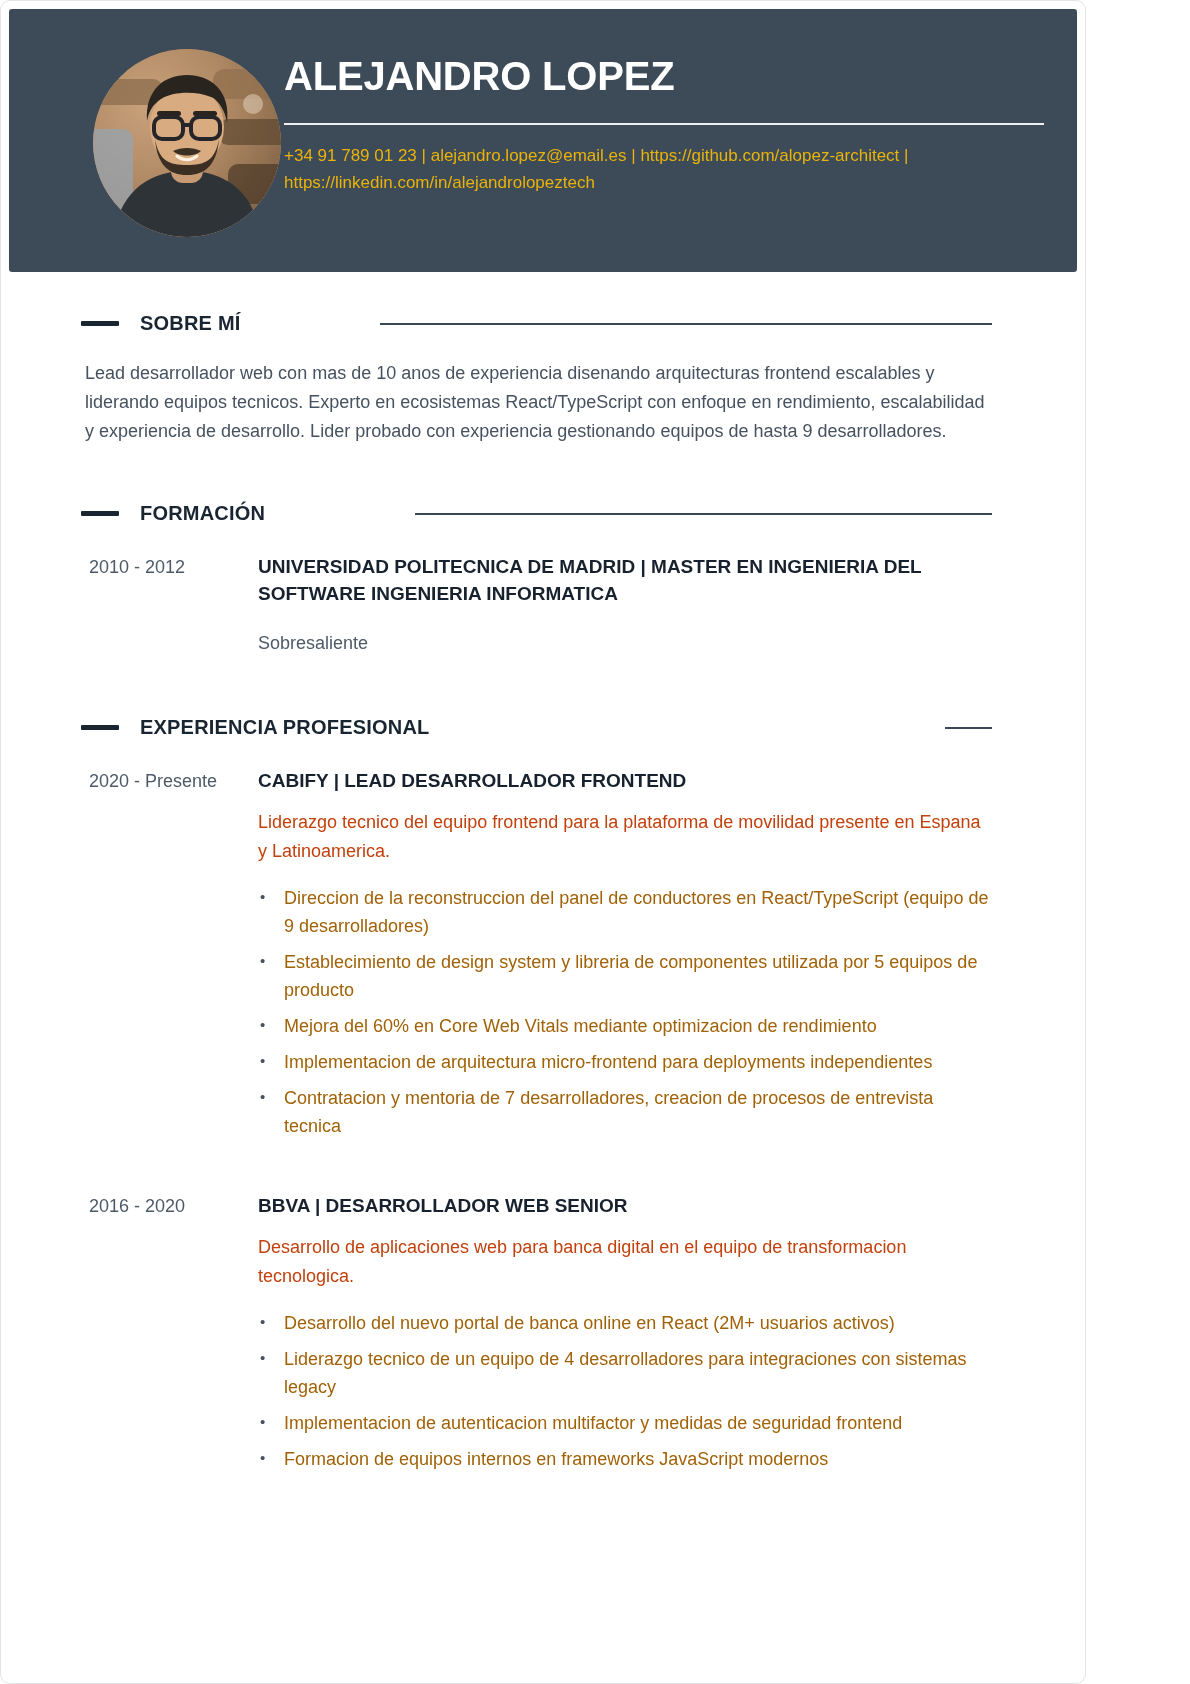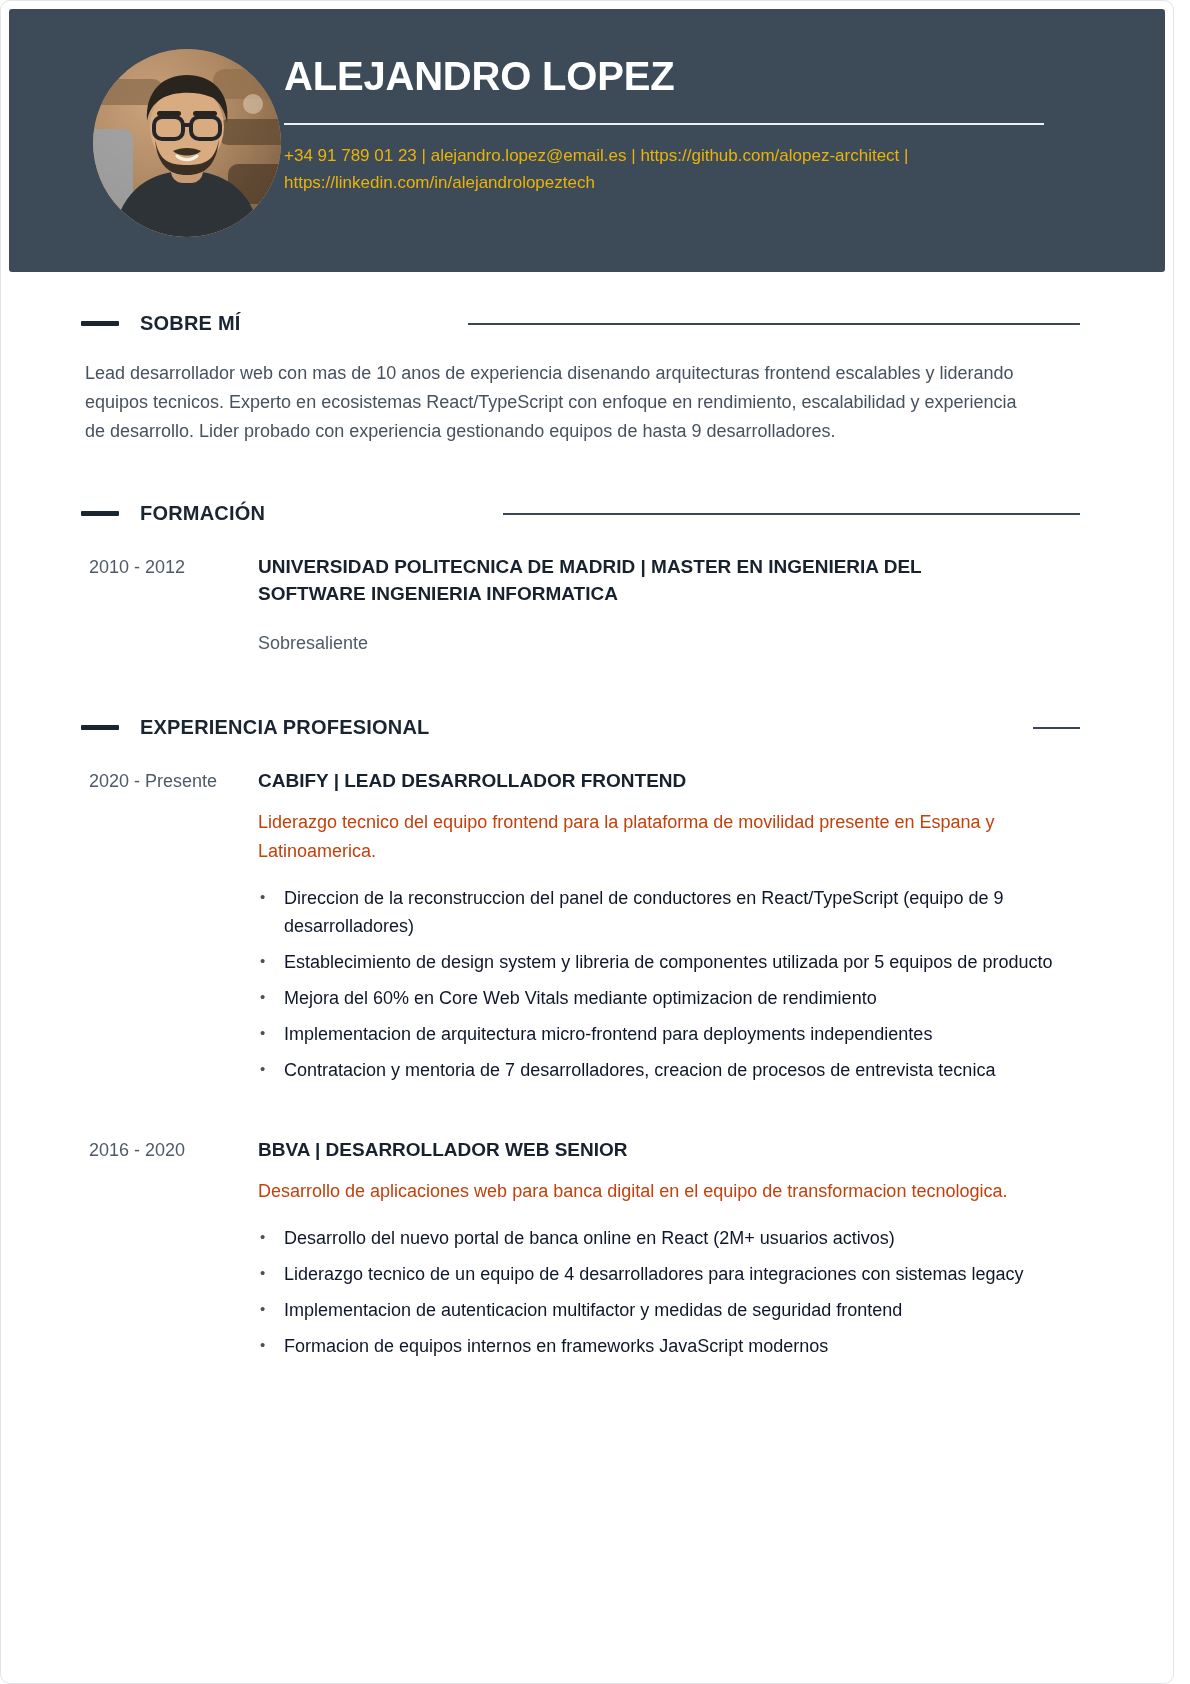--- a/index.html
+++ b/index.html
@@ -3,21 +3,21 @@
 <meta charset="utf-8">
 <style>
   * { margin: 0; padding: 0; box-sizing: border-box; }
   html, body { background: #ffffff; }
   body {
     font-family: "Liberation Sans", sans-serif;
     width: 1190px;
     color: #46525f;
   }
   .page {
-    width: 1174px;
+    width: 1086px;
     height: 1684px;
     border: 1px solid #e2e4e8;
     border-radius: 10px;
     background: #ffffff;
     padding: 8px;
     overflow: hidden;
   }
   
   .header {
     position: relative;
@@ -148,21 +148,21 @@
     width: 26px;
     font-size: 15px;
     line-height: 26px;
     color: #46525f;
     text-align: left;
     padding-left: 2px;
   }
   .bullet-text {
     font-size: 18px;
     line-height: 28px;
-    color: #0f172a;
+    color: #a16207;
     max-width: 775px;
   }
   .job { margin-top: 28px; }
   .job + .job { margin-top: 44px; }
 </style>
 </head>
 <body>
 
 <div class="page">
 

